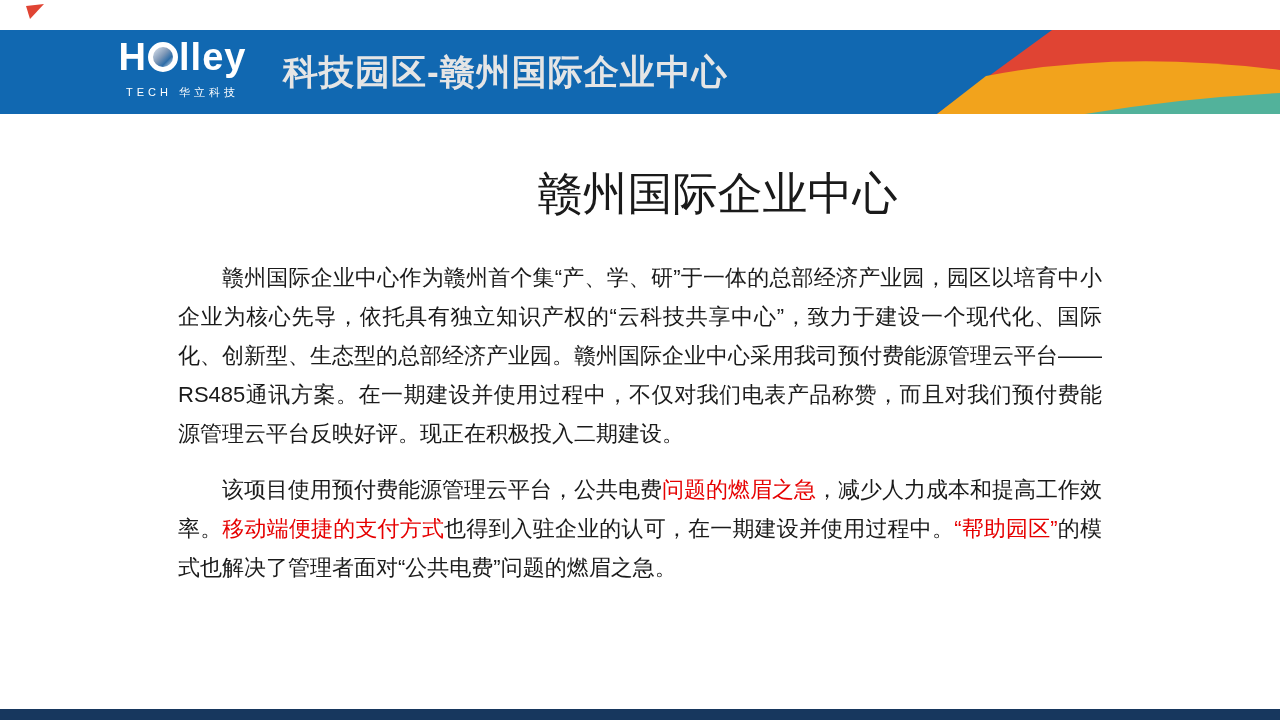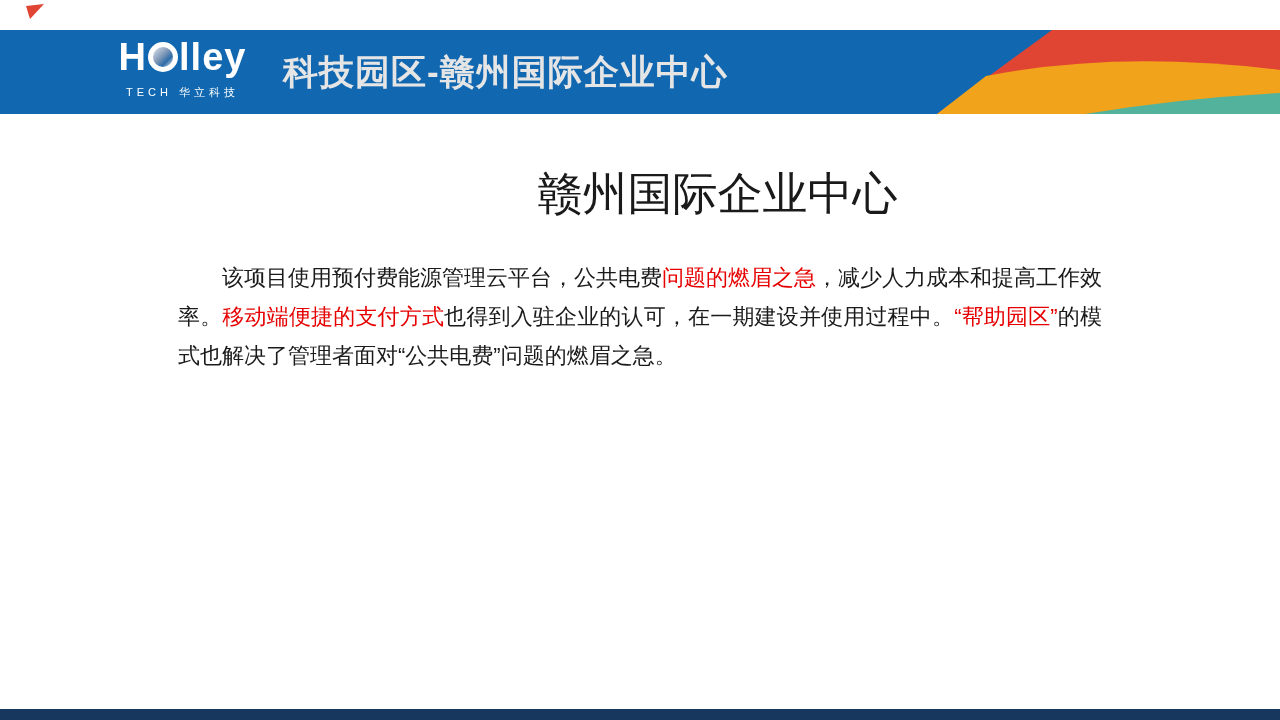--- a/index.html
+++ b/index.html
@@ -104,18 +104,19 @@
       <polygon points="172,0 400,0 400,84 57,84" fill="#E04433"></polygon>
       <path d="M106,46 Q240,20 400,40 L400,84 L57,84 Z" fill="#F2A31C"></path>
       <path d="M205,84 Q300,68 400,63 L400,84 Z" fill="#52B29B"></path>
     </svg>
 
   </div>
 
   <div class="slide-title">赣州国际企业中心</div>
 
   <div class="body-text">
+      <p><span>赣州国际企业中心作为赣州首个集“产、学、研”于一体的总部经济产业园，园区以培育中小企业为核心先导，依托具有独立知识产权的“云科技共享中心”，致力于建设一个现代化、国际化、创新型、生态型的总部经济产业园。赣州国际企业中心采用我司预付费能源管理云平台——RS485通讯方案。在一期建设并使用过程中，不仅对我们电表产品称赞，而且对我们预付费能源管理云平台反映好评。现正在积极投入二期建设。</span></p>
       <p><span>该项目使用预付费能源管理云平台，公共电费</span><span class="hl">问题的燃眉之急</span><span>，减少人力成本和提高工作效率。</span><span class="hl">移动端便捷的支付方式</span><span>也得到入驻企业的认可，在一期建设并使用过程中。</span><span class="hl">“帮助园区”</span><span>的模式也解决了管理者面对“公共电费”问题的燃眉之急。</span></p>
     </div>
 
   <div class="footer-bar"></div>
 
 </div>
 
 </body></html>

